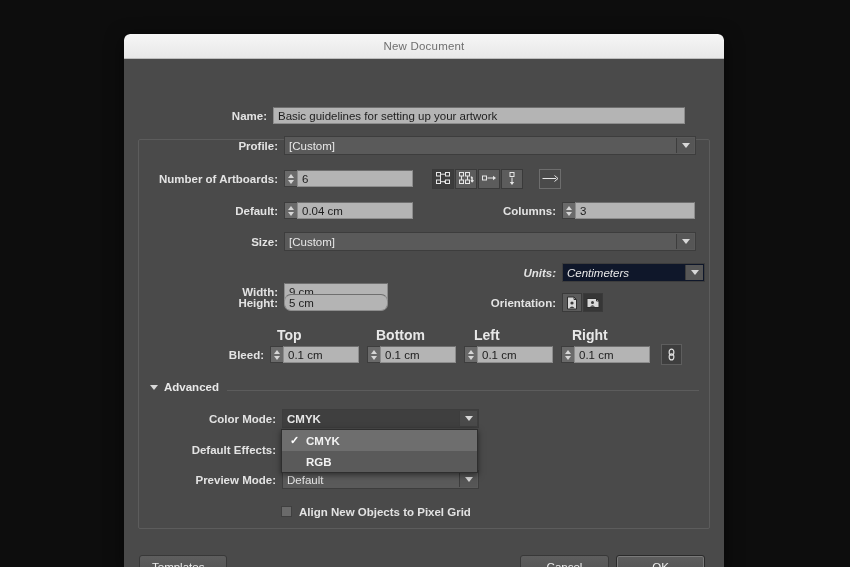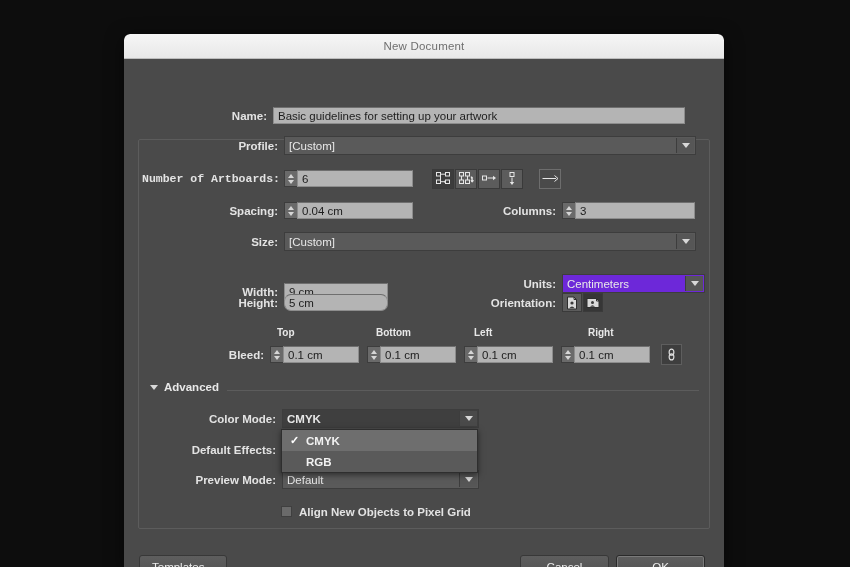--- a/index.html
+++ b/index.html
@@ -58,21 +58,21 @@
   }
   .lbl {
     font-size: 11.5px;
     color: #e3e3e3;
     text-align: right;
     white-space: nowrap;
     font-weight: bold;
   }
   .hdr-lbl {
     position: absolute;
-    font-size: 10px;
+    font-size: 14px;
     color: #e8e8e8;
     font-weight: bold;
     white-space: nowrap;
   }
 
   
   .tfield {
     background: #b4b4b4;
     border: 1px solid #8d8d8d;
     border-top-color: #6f6f6f;
@@ -95,21 +95,21 @@
     box-sizing: border-box;
     display: flex;
     align-items: center;
     padding: 0 4px;
     font-size: 11.5px;
     color: #e8e8e8;
     position: relative;
     white-space: nowrap;
     overflow: hidden;
   }
-  .combo.light { background: #6d28d9; }
+  .combo.light { background: #0f172a; }
   .combo .arrowbox {
     position: absolute;
     right: 1px;
     top: 1px;
     bottom: 1px;
     width: 17px;
     border-left: 1px solid #3d3d3d;
     background: #565656;
     display: flex;
     align-items: center;
@@ -308,21 +308,21 @@
       <div class="lbl" style="width:48px;">Profile:</div>
       <div class="combo" style="width:412px; margin-left:6px;">
         <span>[Custom]</span>
         <span class="arrowbox">
             <span class="caret-down"></span>
           </span>
       </div>
     </div>
 
     <div class="row" style="left:18px; top:110px;">
-      <div class="lbl" style="width:136px;font-family:Liberation Mono, monospace;">Number of Artboards:</div>
+      <div class="lbl" style="width:136px;">Number of Artboards:</div>
       <div class="spin" style="margin-left:6px;">
         <span class="up"></span>
           <span class="dn"></span>
       </div>
       <div class="tfield" style="width:116px;">6</div>
 
       <div class="iconbtn sel" style="margin-left:19px;">
         <svg width="15" height="13" viewBox="0 0 15 13">
           <rect x="0.5" y="0.5" width="4" height="3.5" fill="none" stroke="#e6e6e6"></rect>
           <rect x="9.5" y="0.5" width="4" height="3.5" fill="none" stroke="#e6e6e6"></rect>
@@ -358,21 +358,21 @@
       </div>
       <div class="iconbtn flat" style="margin-left:16px;">
         <svg width="17" height="9" viewBox="0 0 17 9">
           <path d="M0.5 4.5 L14 4.5" stroke="#e6e6e6" fill="none"></path>
           <path d="M12.5 1.5 L16 4.5 L12.5 7.5" stroke="#e6e6e6" fill="none"></path>
         </svg>
       </div>
     </div>
 
     <div class="row" style="left:18px; top:142px;">
-      <div class="lbl" style="width:136px;">Spacing:</div>
+      <div class="lbl" style="width:136px;">Default:</div>
       <div class="spin" style="margin-left:6px;">
         <span class="up"></span>
           <span class="dn"></span>
       </div>
       <div class="tfield" style="width:116px;">0.04 cm</div>
     </div>
 
     <div class="row" style="left:372px; top:142px;">
       <div class="lbl" style="width:60px;">Columns:</div>
       <div class="spin" style="margin-left:6px;">
@@ -390,21 +390,21 @@
             <span class="caret-down"></span>
           </span>
       </div>
     </div>
 
     <div class="row" style="left:76px; top:204px;margin-top:19px;">
       <div class="lbl" style="width:78px;">Width:</div>
       <div class="tfield" style="width:104px; margin-left:6px;">9 cm</div>
     </div>
 
-    <div class="row" style="left:372px; top:215px;">
+    <div class="row" style="left:372px; top:204px;font-style:italic;">
       <div class="lbl" style="width:60px;">Units:</div>
       <div class="combo light" style="width:143px; margin-left:6px;">
         <span>Centimeters</span>
         <span class="arrowbox">
             <span class="caret-down"></span>
           </span>
       </div>
     </div>
 
     <div class="row" style="left:76px; top:234px;">
@@ -428,21 +428,21 @@
           <path d="M10.5 1.5 L10.5 4 L13 4" fill="none" stroke="#2e2e2e"></path>
           <circle cx="6.5" cy="5.5" r="1.5" fill="#3a3a3a"></circle>
           <path d="M4 9.8 q2.5 -3.3 5 0" fill="#3a3a3a"></path>
         </svg>
       </div>
     </div>
 
     <div class="hdr-lbl" style="left:153px; top:268px;">Top</div>
     <div class="hdr-lbl" style="left:252px; top:268px;">Bottom</div>
     <div class="hdr-lbl" style="left:350px; top:268px;">Left</div>
-    <div class="hdr-lbl" style="left:448px; top:268px;margin-left:16px;">Right</div>
+    <div class="hdr-lbl" style="left:448px; top:268px;">Right</div>
 
     <div class="row" style="left:98px; top:286px;">
       <div class="lbl" style="width:42px;">Bleed:</div>
 
       <div class="spin" style="margin-left:6px;">
         <span class="up"></span>
           <span class="dn"></span>
       </div>
       <div class="tfield" style="width:76px;">0.1 cm</div>
 

